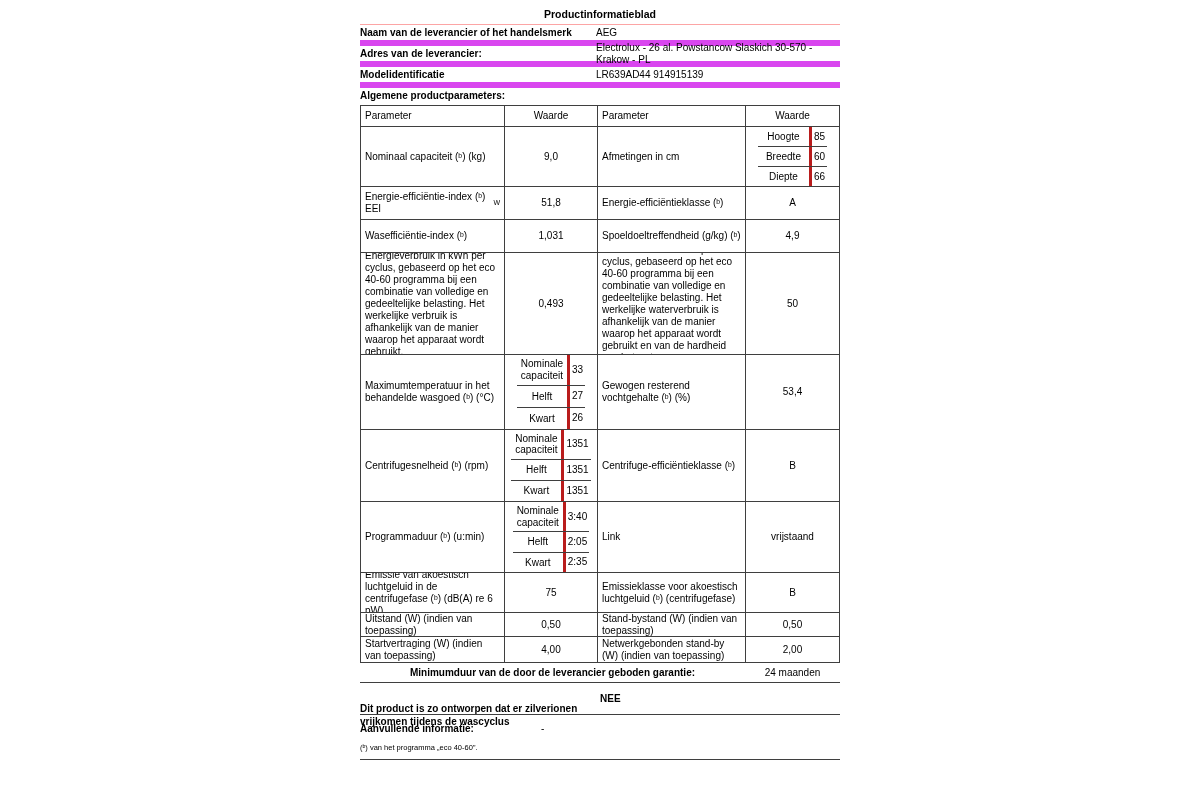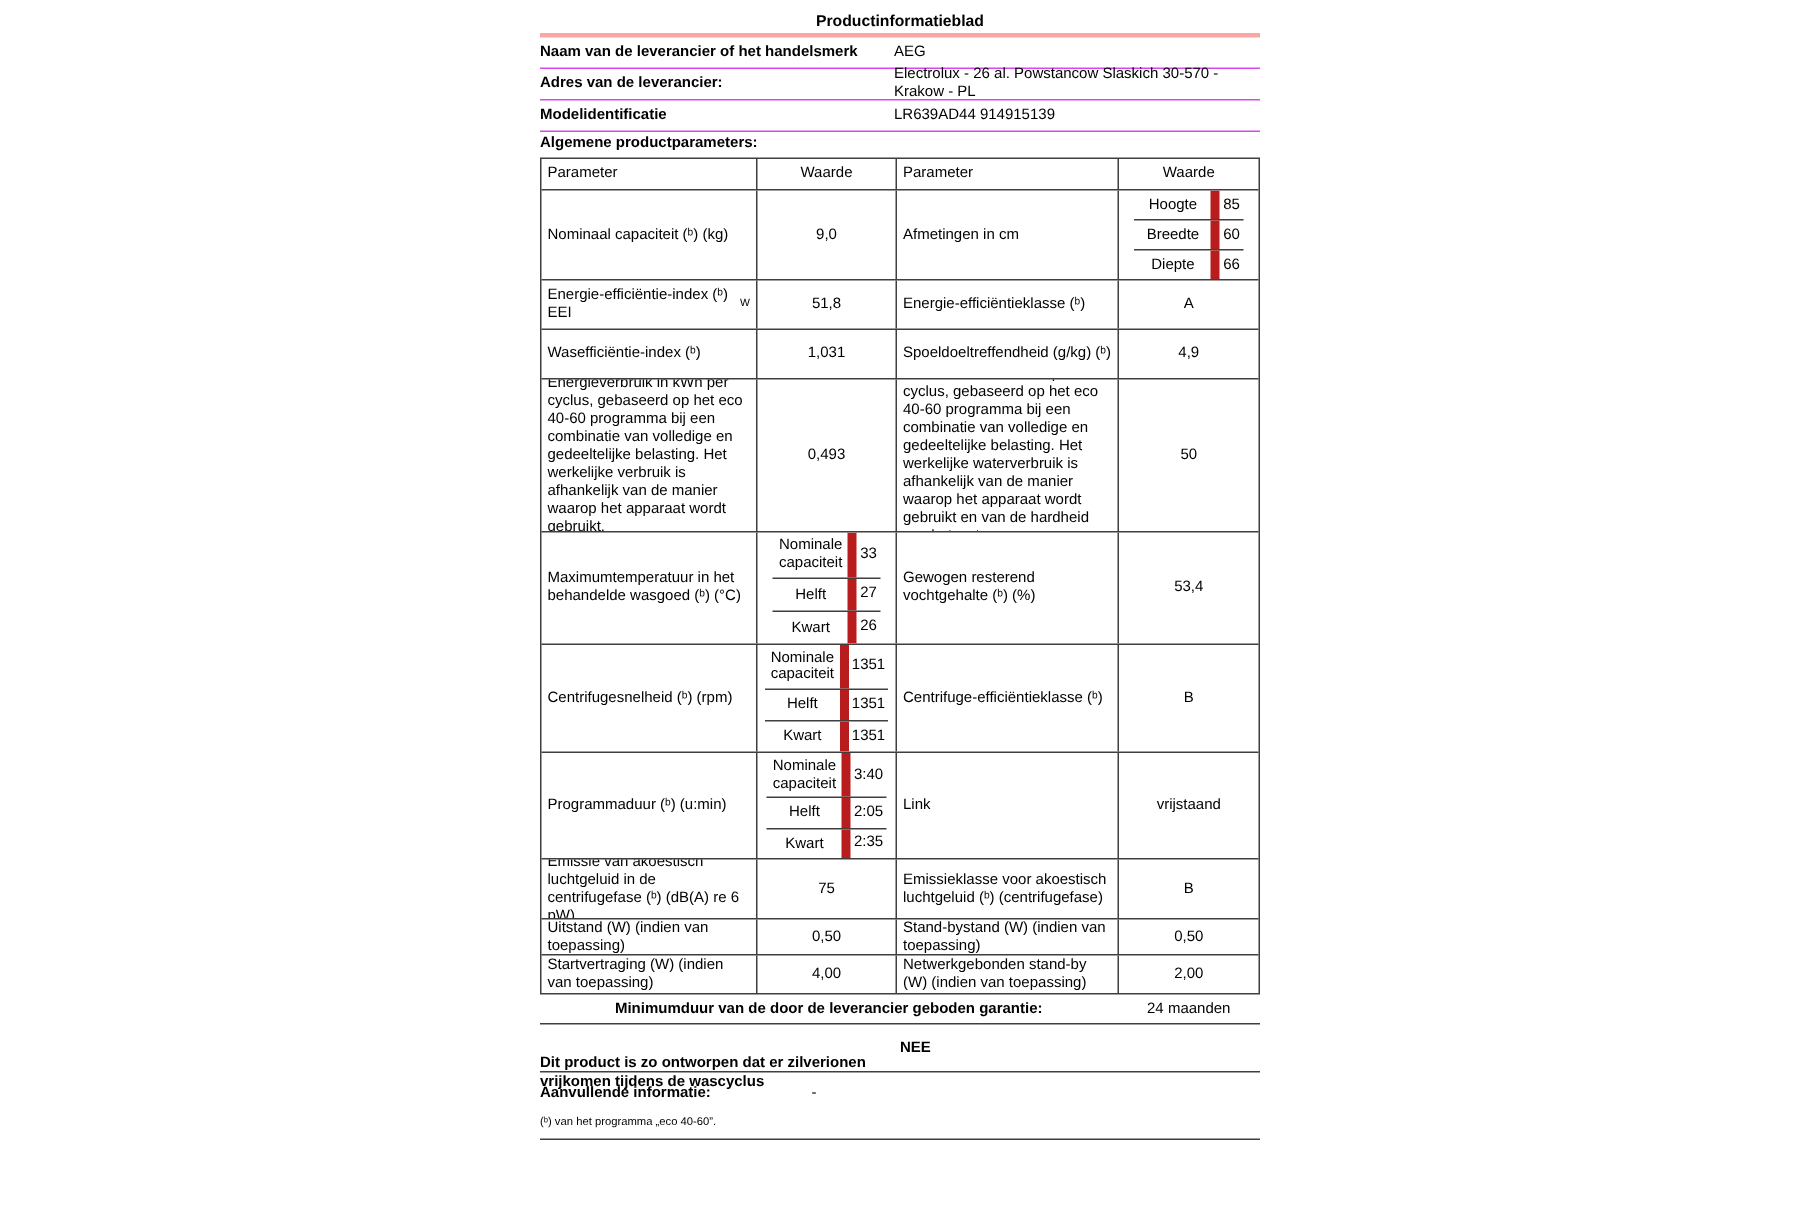--- a/index.html
+++ b/index.html
@@ -1,41 +1,41 @@
 <!DOCTYPE html>
 <html><head>
 <meta charset="utf-8">
 <style>
   * { margin:0; padding:0; box-sizing:border-box; }
   html,body { width:1200px; height:808px; background:#ffffff; font-family:"Liberation Sans", sans-serif; color:#000; }
   .doc { position:absolute; left:360px; top:8px; width:480px; font-size:10px; line-height:1.2; }
 
-  .title-row { height:17px; border-bottom:3px solid #fca5a5; display:flex; justify-content:center; align-items:flex-start; font-weight:bold; font-size:10.5px; }
-
-  .info-row { height:21px; border-bottom:1px solid #d946ef; display:flex; align-items:center;justify-content:center; }
+  .title-row { height:17px; border-bottom:1px solid #fca5a5; display:flex; justify-content:center; align-items:flex-start; font-weight:bold; font-size:10.5px; }
+
+  .info-row { height:21px; border-bottom:6px solid #d946ef; display:flex; align-items:center;justify-content:center; }
   .info-row .lbl { flex:0 0 236px; font-weight:bold; }
   .info-row .val { flex:1; }
 
   .section-row { height:17px; display:flex; align-items:flex-end; padding-bottom:3px; font-weight:bold; }
 
   .ptable { border:1px solid #3f3f3f; width:480px; }
   .trow { display:flex; border-bottom:1px solid #3f3f3f; align-items:stretch; }
   .trow:last-child { border-bottom:none; }
   .c { display:flex; align-items:center; padding:2px 4px; overflow:hidden; }
   .c1 { flex:0 0 143px; }
   .c2 { flex:0 0 93px; border-left:1px solid #3f3f3f; justify-content:center; text-align:center; }
   .c3 { flex:0 0 148px; border-left:1px solid #3f3f3f; }
   .c4 { flex:1; border-left:1px solid #3f3f3f; justify-content:center; text-align:center; }
   .hdr .c2, .hdr .c4 { justify-content:center; }
 
   .subtable { flex-direction:column; padding:0; align-items:center; }
   .srow { display:flex; flex:1; border-top:1px solid #3f3f3f; align-items:stretch; }
   .srow:first-child { border-top:none; }
   .sk { flex:0 0 50px; display:flex; align-items:center; justify-content:center; text-align:center; padding:1px 2px; line-height:1.15; }
-  .sv { flex:1; border-left:6px solid #b91c1c; display:flex; align-items:center; justify-content:center; text-align:center; padding:1px 2px; }
+  .sv { flex:1; border-left:3px solid #b91c1c; display:flex; align-items:center; justify-content:center; text-align:center; padding:1px 2px; }
   .dk { flex:0 0 51px; }
 
   .para { line-height:12px; align-items:center; }
 
   .garantie-row { height:20px; border-bottom:1px solid #3f3f3f; display:flex; align-items:center;text-align:center; }
   .garantie-row .lbl { flex:1; font-weight:bold; }
   .garantie-row .val { flex:0 0 95px; }
 
   .silver-row { height:32px; border-bottom:1px solid #3f3f3f; display:flex; align-items:stretch; }
   .silver-row .lbl { flex:0 0 236px; font-weight:bold; display:flex; align-items:center; border-right:1px solid #3f3f3f; padding-right:10px; line-height:1.3;margin-top:32px; }

